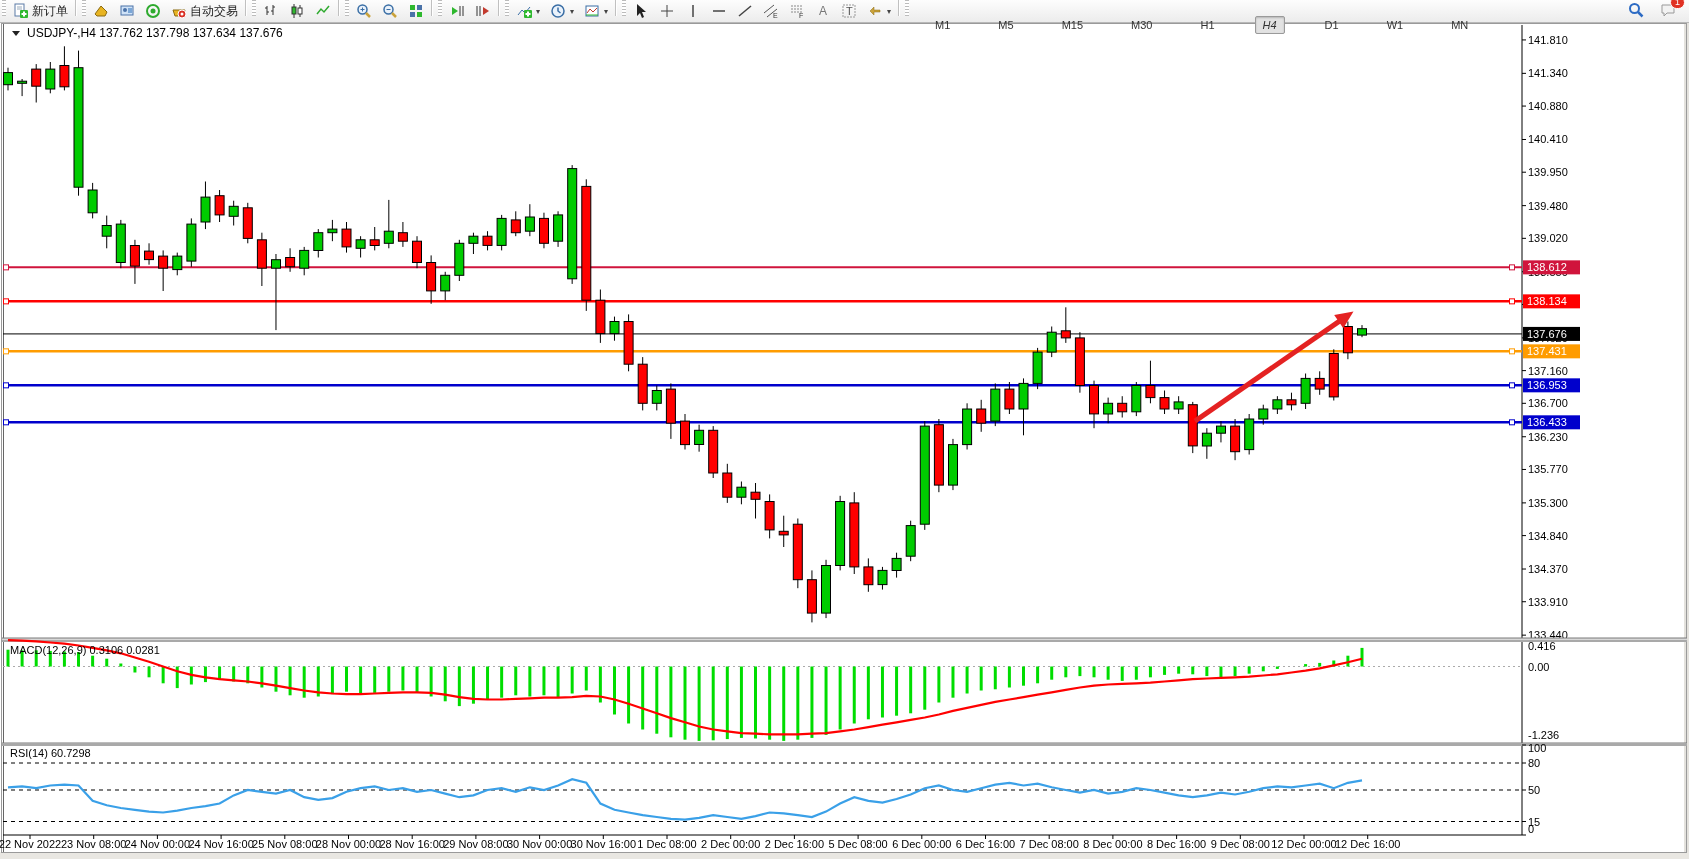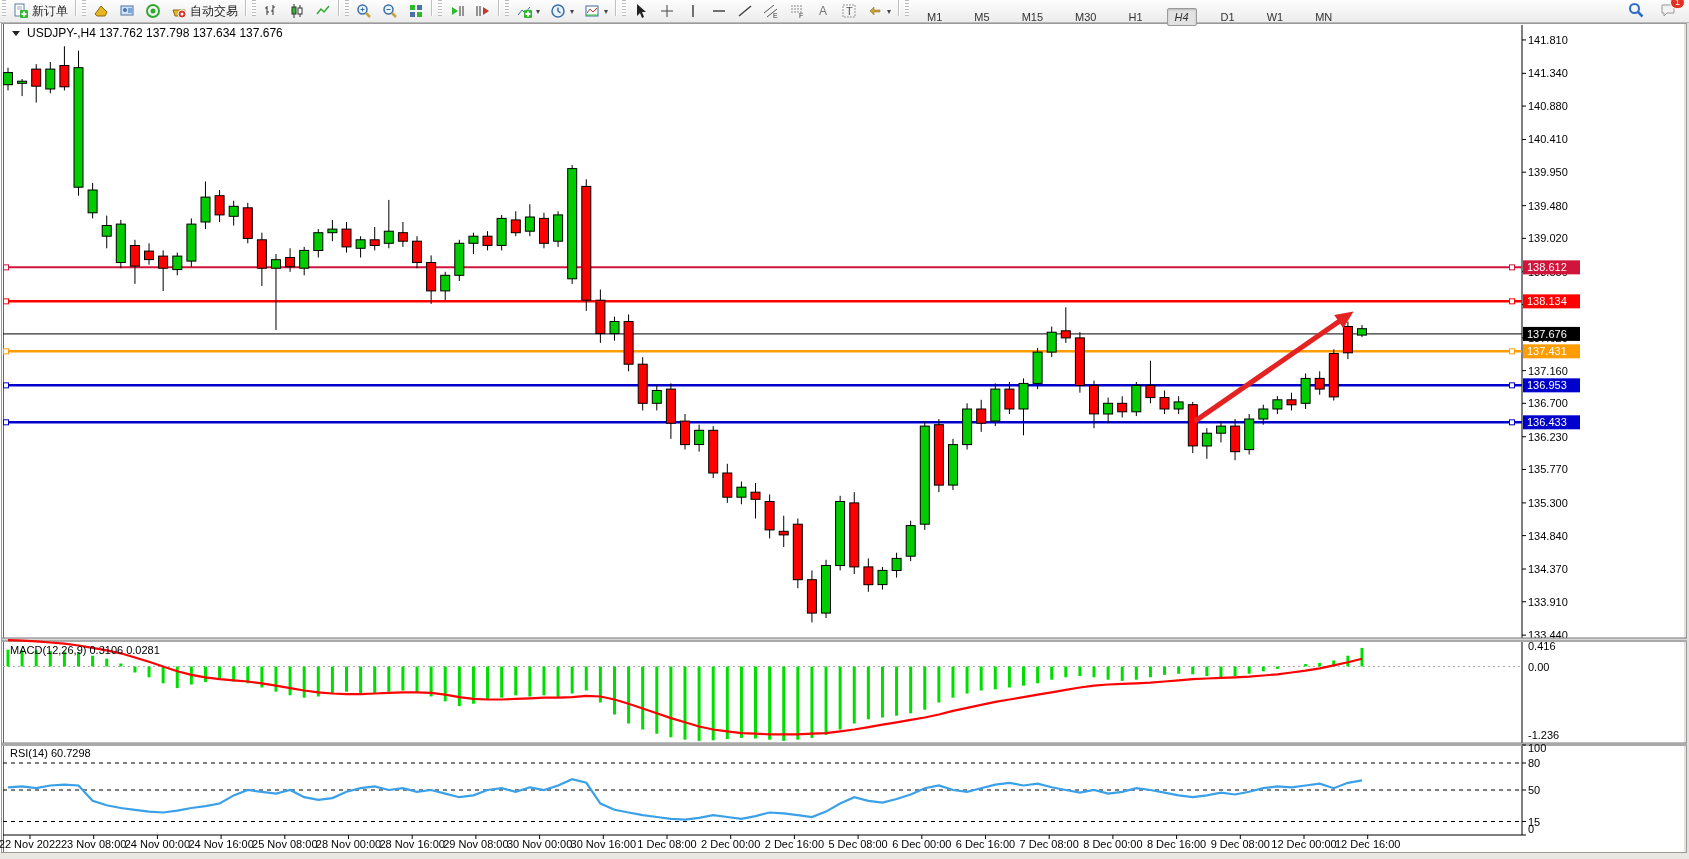--- a/index.html
+++ b/index.html
@@ -9,21 +9,21 @@
     background:linear-gradient(#fdfdfd,#ececec);border-bottom:1px solid #b8b8b8;
     display:flex;align-items:flex-start;z-index:5;font-size:11px;color:#222;}
   .tb-group{display:flex;align-items:center;height:22px;}
   .tb-sep{width:1px;height:16px;background:#c0c0c0;margin:0 3px 0 2px;border-right:1px solid #fff;}
   .tb-grip{width:4px;height:16px;margin:0 2px;background:repeating-linear-gradient(#bbb 0 1px,#fff 1px 3px);}
   .tb-btn{display:flex;align-items:center;gap:3px;padding:1px 3px;margin:0 1px;border:1px solid transparent;
     border-radius:2px;cursor:default;white-space:nowrap;}
   .tb-btn svg{display:block;}
   .tb-label{font-size:12px;}
   .tb-dd{font-size:8px;color:#444;margin-left:1px;}
-  .tf-btn{padding:2px 7px;margin:8px;border:1px solid transparent;font-size:11px;color:#333;}
+  .tf-btn{padding:2px 7px;margin:16px;border:1px solid transparent;font-size:11px;color:#333;}
   .tf-active{background:#e2e2e2;border:1px solid #9a9a9a;box-shadow:inset 0 1px 2px rgba(0,0,0,.2);font-style:italic;}
   #tb-right{margin-left:auto;display:flex;align-items:center;padding-right:8px;gap:6px;}
   .badge{position:absolute;right:-6px;top:-5px;background:#e03123;color:#fff;border-radius:8px;
     font-size:9px;padding:0 4px;line-height:11px;border:1px solid #fff;}
   #chat-wrap{position:relative;}
   
   #chart{position:absolute;left:0;top:0;}
   text{font-family:"Liberation Sans",sans-serif;}
 </style>
 </head>

